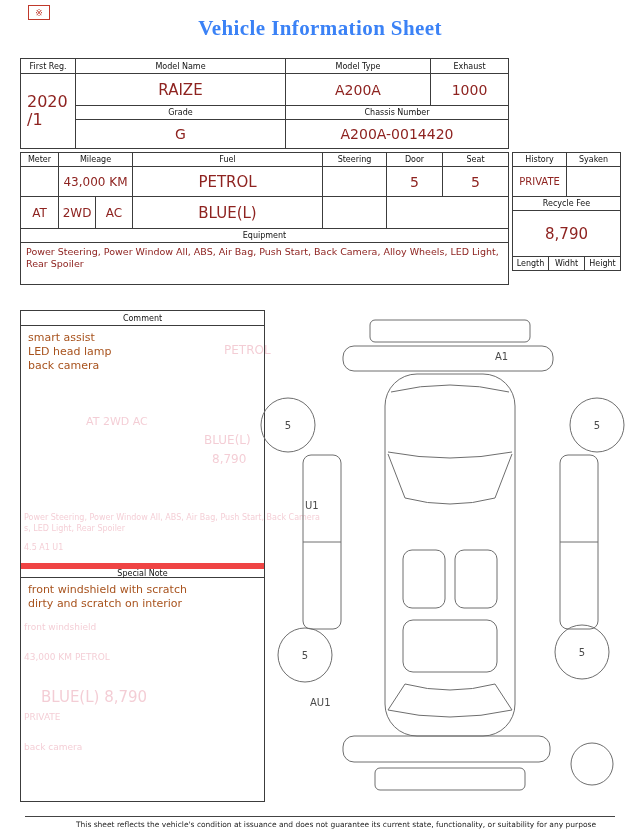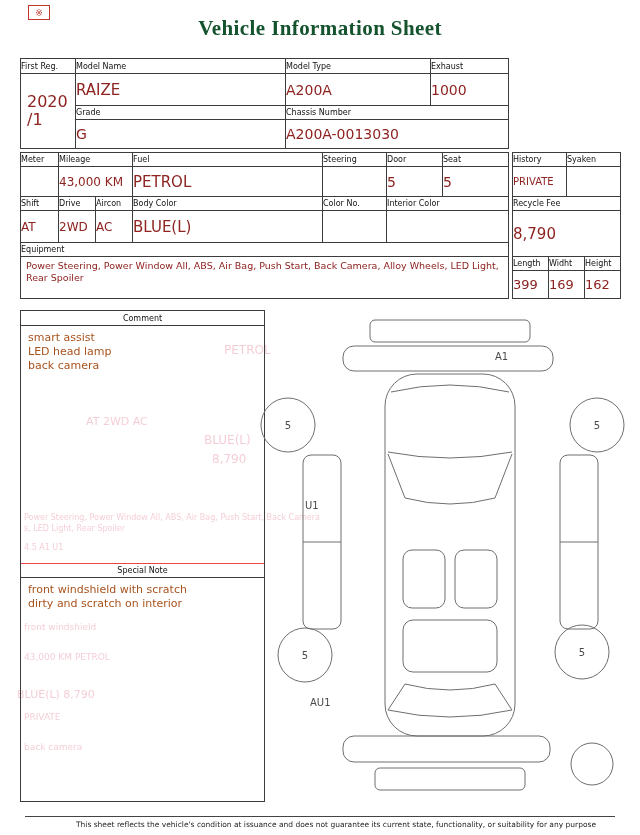--- a/index.html
+++ b/index.html
@@ -2,44 +2,44 @@
 <html><head>
 <meta charset="utf-8">
 <style>
   * { margin:0; padding:0; box-sizing:border-box; }
   html,body { background:#ffffff; }
   body { width:640px; height:835px; font-family:"DejaVu Sans", sans-serif; }
   .page { position:relative; width:640px; height:835px; background:#fff; overflow:hidden; }
 
   .title { position:absolute; top:16px; left:0; width:100%; text-align:center;
            font-family:"Liberation Serif", serif; font-size:21px; font-weight:600;
-           color:#14532d; letter-spacing:.4px; }
+           color:#3b82f6; letter-spacing:.4px; }
 
   .corner-mark { position:absolute; left:28px; top:5px; width:22px; height:15px;
                  border:1px solid #c0392b; color:#c0392b; font-size:9px;
                  display:flex; align-items:center; justify-content:center; }
 
   table { border-collapse:collapse; table-layout:fixed; position:absolute; background:#fff; }
   td,th { border:1px solid #3c3c3c; overflow:hidden; vertical-align:middle;
-          text-align:left; padding:0; }
+          text-align:center; padding:0; }
   th { font-size:8px; font-weight:normal; color:#111; }
 
   .val { color:#8e2320; font-family:"DejaVu Sans", sans-serif; }
   .fs18 { font-size:18px; } .fs16 { font-size:16px; } .fs15 { font-size:15px; }
   .fs14 { font-size:14px; } .fs13 { font-size:13px; } .fs12 { font-size:12px;margin-top:20px; }
   .fs10 { font-size:10px; }
   .firstreg { text-align:left; padding-left:6px; line-height:1.1; }
   .eq { text-align:left; vertical-align:top; padding:3px 5px; font-size:9.5px;
         line-height:1.3; color:#8e2320; }
 
   .cbox { position:absolute; left:20px; top:310px; width:245px; height:492px;
           border:1px solid #3c3c3c; display:flex; flex-direction:column; background:transparent; }
   .cbox-h { height:15px; min-height:15px; border-bottom:1px solid #3c3c3c; font-size:8px;
             color:#111; display:flex; align-items:center; justify-content:center; }
-  .sn-h { border-top:1px solid #ef4444; }
+  .sn-h { border-top:6px solid #ef4444; }
   .comment-body { height:237px; padding:5px 7px; color:#a8531e; font-size:11px; line-height:1.25; }
   .sn-body { flex:1; padding:5px 7px; color:#a8531e; font-size:11px; line-height:1.25; }
 
   .diagram { position:absolute; left:255px; top:312px; }
   .diagram * { vector-effect:non-scaling-stroke; }
   .dshape { fill:none; stroke:#6e6e6e; stroke-width:1; }
   .dlabel { fill:#4a4a4a; font-size:10px; font-family:"DejaVu Sans", sans-serif; }
 
   .footer-line { position:absolute; left:25px; right:25px; top:816px; border-top:1px solid #444; }
   .footer { position:absolute; top:820px; left:16px; width:100%; text-align:center;
@@ -59,21 +59,21 @@
   <div>
       <span class="ghost" style="left: 224px; top: 343px; font-size: 12px;">PETROL</span>
       <span class="ghost" style="left: 86px; top: 415px; font-size: 11px;">AT   2WD   AC</span>
       <span class="ghost" style="left: 204px; top: 433px; font-size: 12px;">BLUE(L)</span>
       <span class="ghost" style="left: 212px; top: 452px; font-size: 12px;">8,790</span>
       <span class="ghost" style="left: 24px; top: 513px; font-size: 8px;">Power Steering, Power Window All, ABS, Air Bag, Push Start, Back Camera</span>
       <span class="ghost" style="left: 24px; top: 524px; font-size: 8px;">s, LED Light, Rear Spoiler</span>
       <span class="ghost" style="left: 24px; top: 543px; font-size: 8px;">4.5  A1  U1</span>
       <span class="ghost" style="left: 24px; top: 622px; font-size: 9px;">front windshield</span>
       <span class="ghost" style="left: 24px; top: 652px; font-size: 9px;">43,000 KM   PETROL</span>
-      <span class="ghost" style="left: 17px; top: 688px; font-size: 11px;">BLUE(L)   8,790</span>
+      <span class="ghost" style="left: 41px; top: 688px; font-size: 15px;">BLUE(L)   8,790</span>
       <span class="ghost" style="left: 24px; top: 712px; font-size: 9px;">PRIVATE</span>
       <span class="ghost" style="left: 24px; top: 742px; font-size: 9px;">back camera</span>
     </div>
 
   <table style="left:20px; top:58px; width:488px;">
     <colgroup>
         <col style="width:55px">
         <col style="width:210px">
         <col style="width:145px">
         <col style="width:78px">
@@ -93,21 +93,21 @@
       <td class="val fs15">RAIZE</td>
       <td class="val fs14">A200A</td>
       <td class="val fs14">1000</td>
     </tr>
     <tr style="height:14px;">
       <th>Grade</th>
       <th colspan="2">Chassis Number</th>
     </tr>
     <tr style="height:29px;">
       <td class="val fs14">G</td>
-      <td colspan="2" class="val fs14">A200A-0013030</td>
+      <td colspan="2" class="val fs14">A200A-0014420</td>
     </tr>
   </tbody>
     </table>
 
 
   <table style="left:20px; top:152px; width:488px;">
     <colgroup>
       <col style="width:38px">
         <col style="width:37px">
         <col style="width:37px">
@@ -126,28 +126,20 @@
       <th>Seat</th>
     </tr>
     <tr style="height:30px;">
       <td class="val fs12"></td>
       <td colspan="2" class="val fs12">43,000 KM</td>
       <td class="val fs15">PETROL</td>
       <td class="val fs12"></td>
       <td class="val fs14">5</td>
       <td class="val fs14">5</td>
     </tr>
-    <tr style="height:14px;">
-      <th>Shift</th>
-      <th>Drive</th>
-      <th>Aircon</th>
-      <th>Body Color</th>
-      <th>Color No.</th>
-      <th colspan="2">Interior Color</th>
-    </tr>
     <tr style="height:32px;">
       <td class="val fs12">AT</td>
       <td class="val fs12">2WD</td>
       <td class="val fs12">AC</td>
       <td class="val fs15">BLUE(L)</td>
       <td class="val fs12"></td>
       <td colspan="2" class="val fs12"></td>
     </tr>
     <tr style="height:14px;">
       <th colspan="7">Equipment</th>
@@ -179,25 +171,20 @@
     <tr style="height:14px;margin-left:8px;">
       <th colspan="6">Recycle Fee</th>
     </tr>
     <tr style="height:46px;">
       <td colspan="6" class="val fs15">8,790</td>
     </tr>
     <tr style="height:14px;">
       <th colspan="2">Length</th>
       <th colspan="2">Widht</th>
       <th colspan="2">Height</th>
-    </tr>
-    <tr style="height:28px;">
-      <td colspan="2" class="val fs13">399</td>
-      <td colspan="2" class="val fs13">169</td>
-      <td colspan="2" class="val fs13">162</td>
     </tr>
   </tbody>
     </table>
 
   <div class="cbox">
     <div class="cbox-h">Comment</div>
     <div class="comment-body">
       <div>smart assist</div>
       <div>LED head lamp</div>
       <div>back camera</div>

